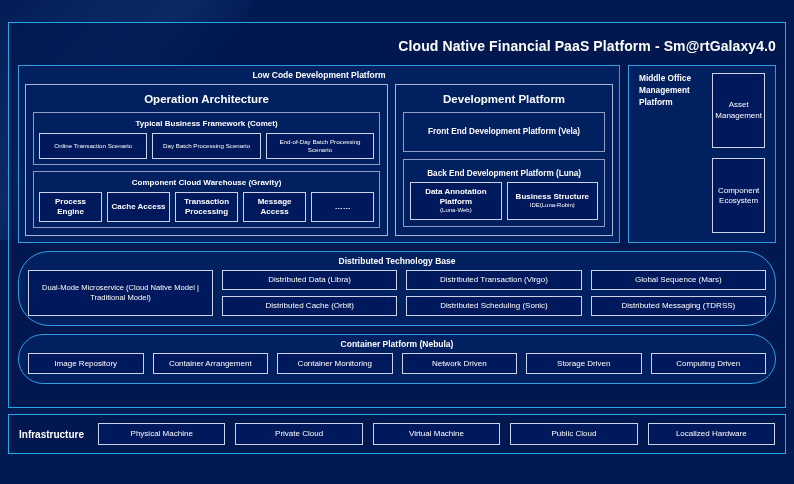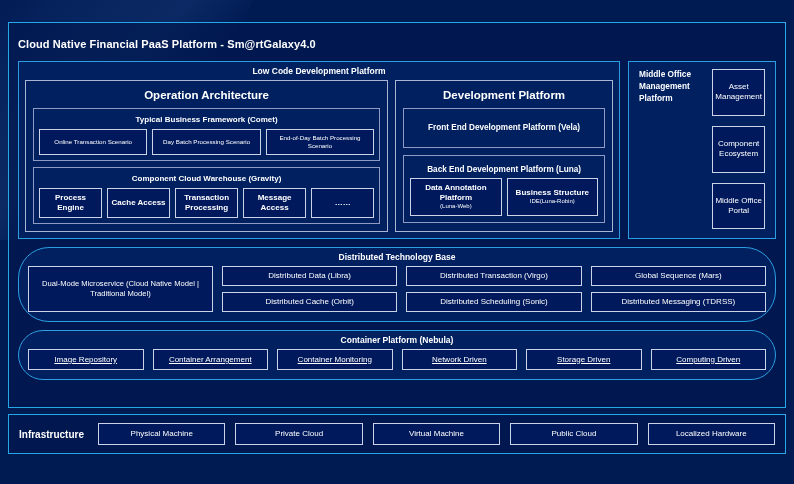--- a/index.html
+++ b/index.html
@@ -39,22 +39,22 @@
     border: 1.5px solid #25a8e8;
     background: rgba(0,22,76,0.55);
     padding: 6px 9px 9px 9px;
     display: flex;
     flex-direction: column;
     flex: 0 0 auto;
     height: 386px;
   }
 
   .title {
-    text-align: left;
-    font-size: 11px;
+    text-align: right;
+    font-size: 14px;
     font-weight: bold;
     letter-spacing: 0.1px;
     padding: 9px 0 11px 0;
     color: #ffffff;
   }
 
   .row-top {
     display: flex;
     gap: 8px;
     flex: 0 0 auto;
@@ -217,21 +217,20 @@
     display: grid;
     grid-template-columns: repeat(3, 1fr);
     grid-template-rows: repeat(2, 1fr);
     gap: 6px 9px;
   }
   .dtb-grid .chip { font-size: 8px; min-height: 20px; padding: 3px 2px; }
 
   .cp-row {
     display: flex;
     gap: 9px;
-    text-decoration: underline;
   }
   .cp-row .chip { font-size: 8px; min-height: 21px; }
 
   
   .infra {
     margin-top: 6px;
     border: 1.5px solid #25a8e8;
     background: rgba(0,22,76,0.55);
     padding: 8px 10px;
     display: flex;
@@ -314,21 +313,20 @@
           </div>
 
         </div>
       </div>
 
       <div class="panel midoffice">
         <div class="midoffice-title">Middle Office Management Platform</div>
         <div class="midoffice-list">
           <div class="chip">Asset Management</div>
           <div class="chip">Component Ecosystem</div>
-          <div class="chip">Middle Office Portal</div>
         </div>
       </div>
 
     </div>
 
     <div class="panel panel-stack">
       <div class="panel-title">Distributed Technology Base</div>
       <div class="dtb-body">
         <div class="dtb-left">
           <div class="chip">Dual-Mode Microservice (Cloud Native Model | Traditional Model)</div>

